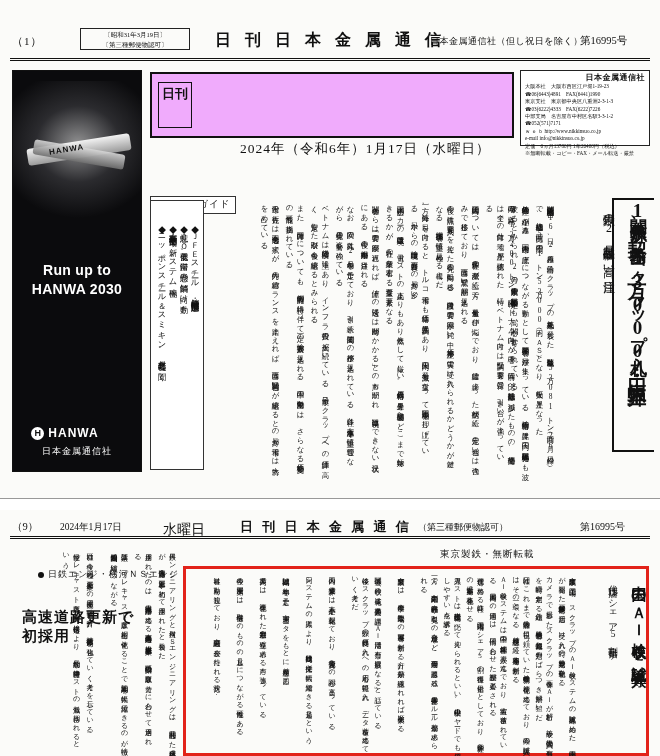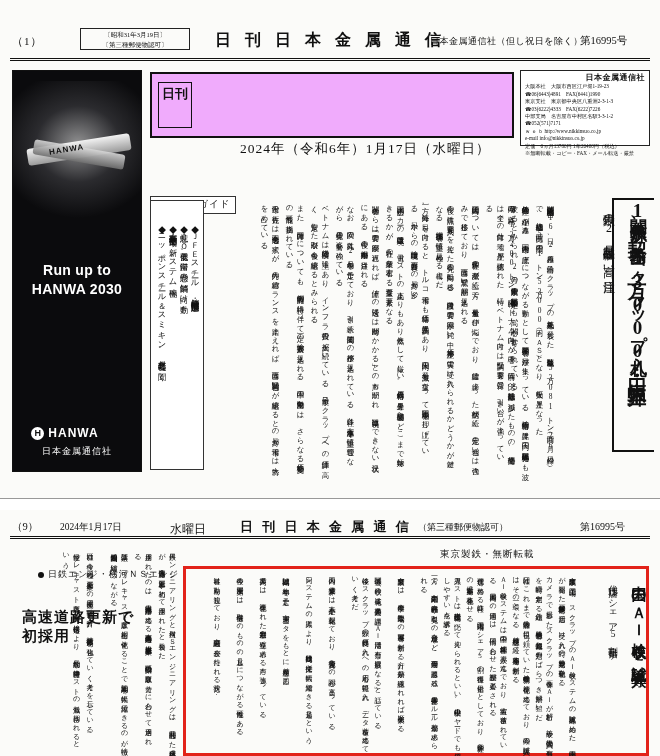--- a/index.html
+++ b/index.html
@@ -59,21 +59,21 @@
   .bcol{position:absolute;top:0;width:24px;height:268px;}
   .bcol .vcol{font-size:7.4px;line-height:11px;height:268px;}
 
   .mid-rule{position:absolute;left:0;top:498px;width:660px;height:1px;background:#999;}
   .gap{position:absolute;left:0;top:499px;width:660px;height:10px;background:#ffffff;}
 
   
   .sheet-bot{position:absolute;left:0;top:510px;width:660px;height:246px;background:#fbfbf9;}
   .b-page{position:absolute;left:12px;top:520px;font-size:10.5px;}
   .b-date{position:absolute;left:60px;top:521px;font-size:9.5px;}
-  .b-day{position:absolute;left:170px;top:521px;font-size:12px;}
+  .b-day{position:absolute;left:163px;top:521px;font-size:14px;}
   .b-title{position:absolute;left:240px;top:518px;font-size:13px;letter-spacing:3px;font-weight:bold;}
   .b-approve{position:absolute;left:418px;top:521px;font-size:9px;}
   .b-issue{position:absolute;left:580px;top:520px;font-size:10px;}
   .rule-bot{position:absolute;left:10px;top:536px;width:640px;height:1px;background:#111;}
   .rule-bot2{position:absolute;left:10px;top:538px;width:640px;height:1px;background:#111;}
 
   .bot-kicker{position:absolute;left:38px;top:568px;font-size:9px;letter-spacing:1px;}
   .bot-kicker .dot{display:inline-block;width:6px;height:6px;background:#111;border-radius:50%;margin-right:4px;vertical-align:middle;}
   .bot-kicker2{position:absolute;left:440px;top:548px;font-size:9.5px;letter-spacing:1px;}
 

